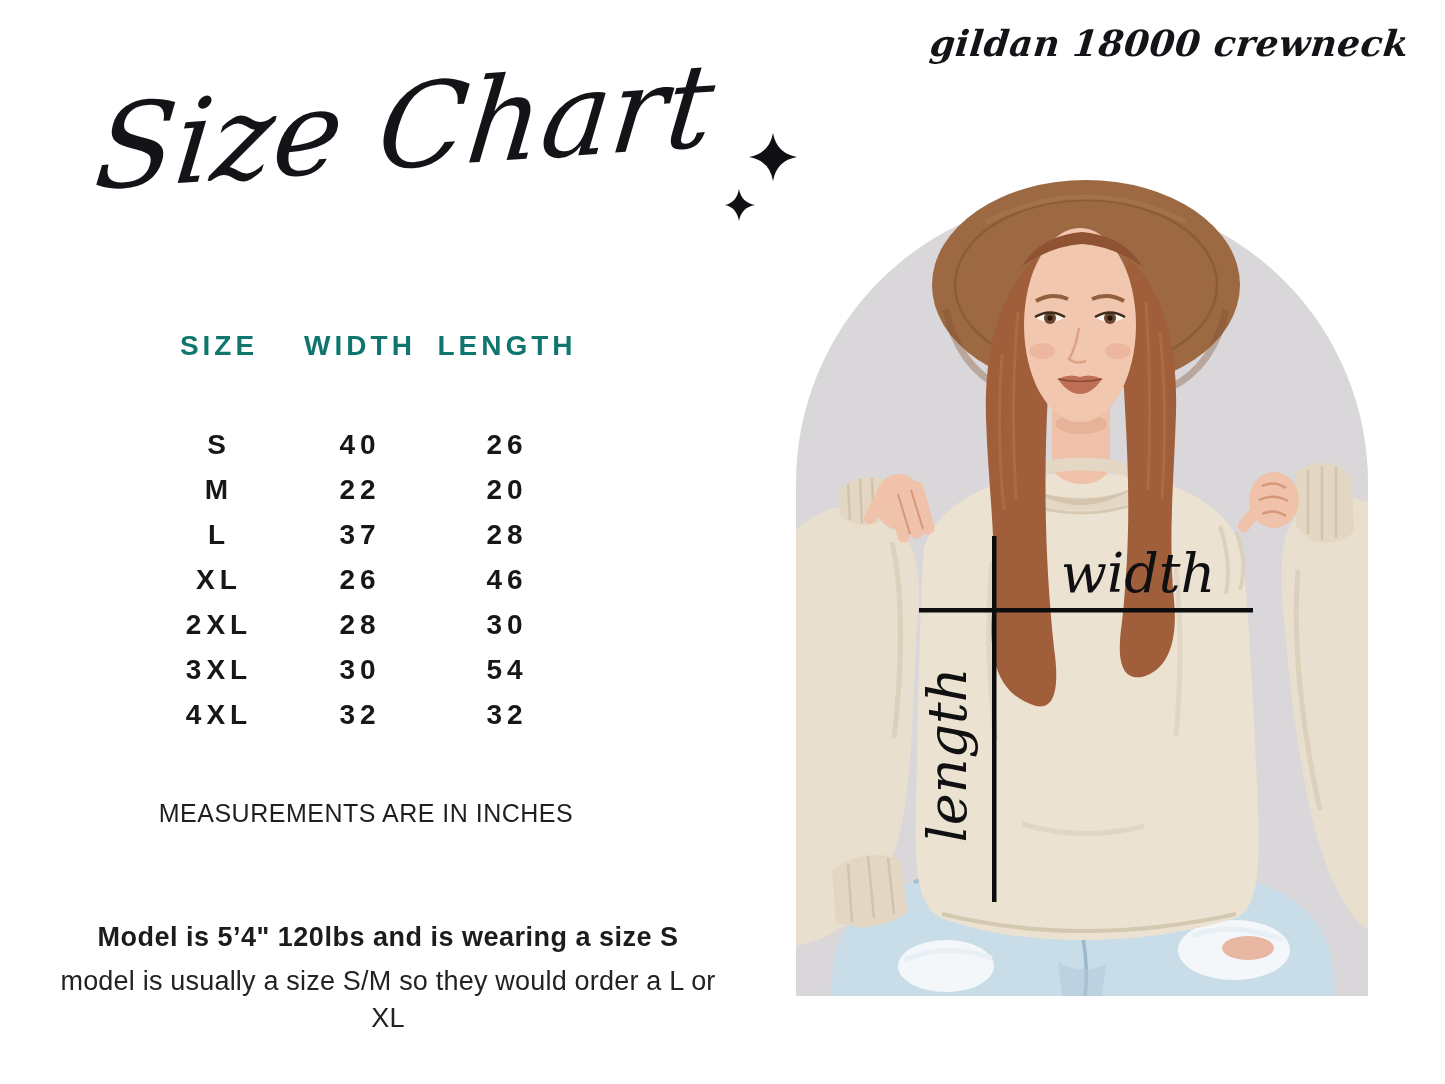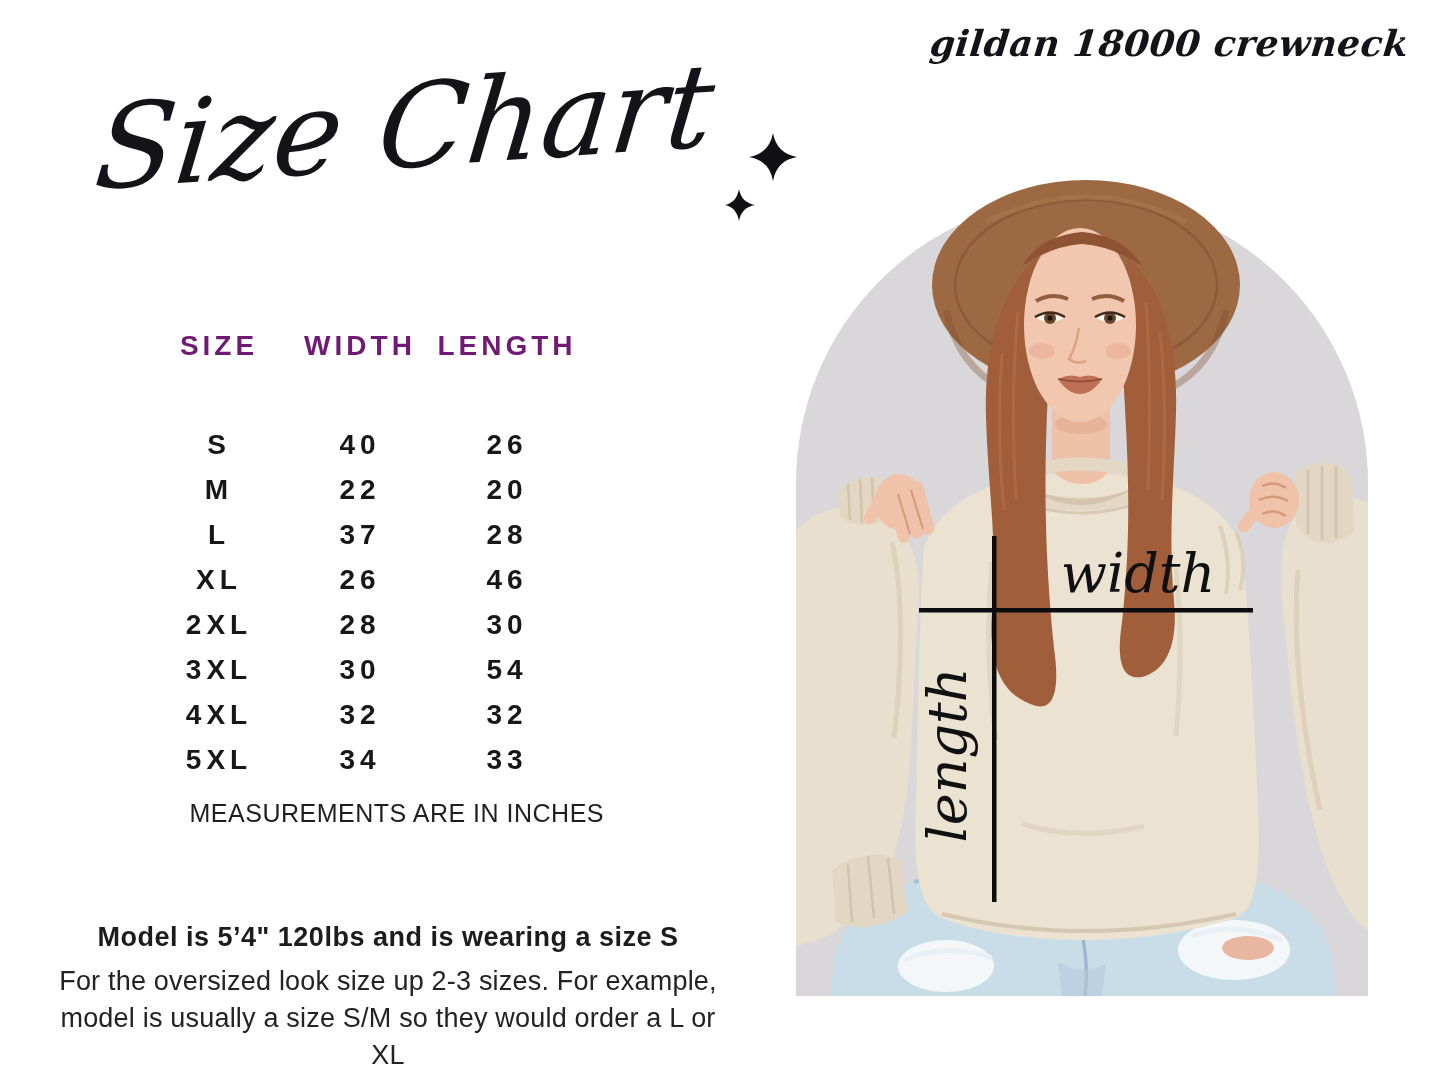--- a/index.html
+++ b/index.html
@@ -12,24 +12,24 @@
 
   .title{position:absolute;left:104px;top:80px;
          font-family:"DejaVu Serif",serif;font-style:italic;font-weight:400;
          font-size:116px;color:#141418;white-space:nowrap;
          transform:rotate(-4deg) skewX(-10deg);transform-origin:left top;}
 
   .sparkles{position:absolute;left:692px;top:122px;}
 
   .size-table{position:absolute;left:140px;top:330px;width:452px;}
   .hdr-row,.data-row{display:grid;grid-template-columns:158px 124px 170px;align-items:center;text-align:center;}
-  .hdr-row{font-size:28px;font-weight:700;letter-spacing:4px;color:#701a75;margin-bottom:60px;}
+  .hdr-row{font-size:28px;font-weight:700;letter-spacing:4px;color:#0f766e;margin-bottom:60px;}
   .data-row{height:45px;font-size:28px;font-weight:700;letter-spacing:5px;color:#17171a;}
 
-  .units-note{position:absolute;left:128px;top:799px;width:476px;text-align:right;
+  .units-note{position:absolute;left:128px;top:799px;width:476px;text-align:center;
               font-size:25px;font-weight:400;letter-spacing:.5px;color:#1f1f21;}
 
   .footer{position:absolute;left:52px;top:922px;width:672px;text-align:center;color:#1c1c1e;}
   .footer .b{font-size:27px;font-weight:700;letter-spacing:.5px;margin-bottom:10px;}
   .footer .r{font-size:27px;font-weight:400;line-height:37px;letter-spacing:.2px;color:#232325;}
 
   .photo{position:absolute;left:796px;top:170px;width:572px;height:826px;}
 </style>
 </head>
 <body>
@@ -79,32 +79,26 @@
     <div class="data-row">
       <span>3XL</span>
       <span>30</span>
       <span>54</span>
     </div>
     <div class="data-row">
       <span>4XL</span>
       <span>32</span>
       <span>32</span>
     </div>
-    <div class="data-row">
-      <span>5XL</span>
-      <span>34</span>
-      <span>33</span>
-    </div>
   </div>
 
   <div class="units-note">MEASUREMENTS ARE IN INCHES</div>
 
   <div class="footer">
     <div class="b">Model is 5’4" 120lbs and is wearing a size S</div>
-    <div class="r">For the oversized look size up 2-3 sizes. For example,</div>
     <div class="r">model is usually a size S/M so they would order a L or XL</div>
   </div>
 
   <div class="photo">
     <svg width="572" height="826" viewBox="0 0 572 826">
 
       <path d="M0,826 L0,313 A286,286 0 0 1 572,313 L572,826 Z" fill="#d9d7d9"></path>
 
       <g>
         <path d="M34,826 L38,788 Q52,734 118,712 Q200,690 288,691 Q376,690 452,710 Q522,728 536,788 L540,826 Z" fill="#c9dde9"></path>

